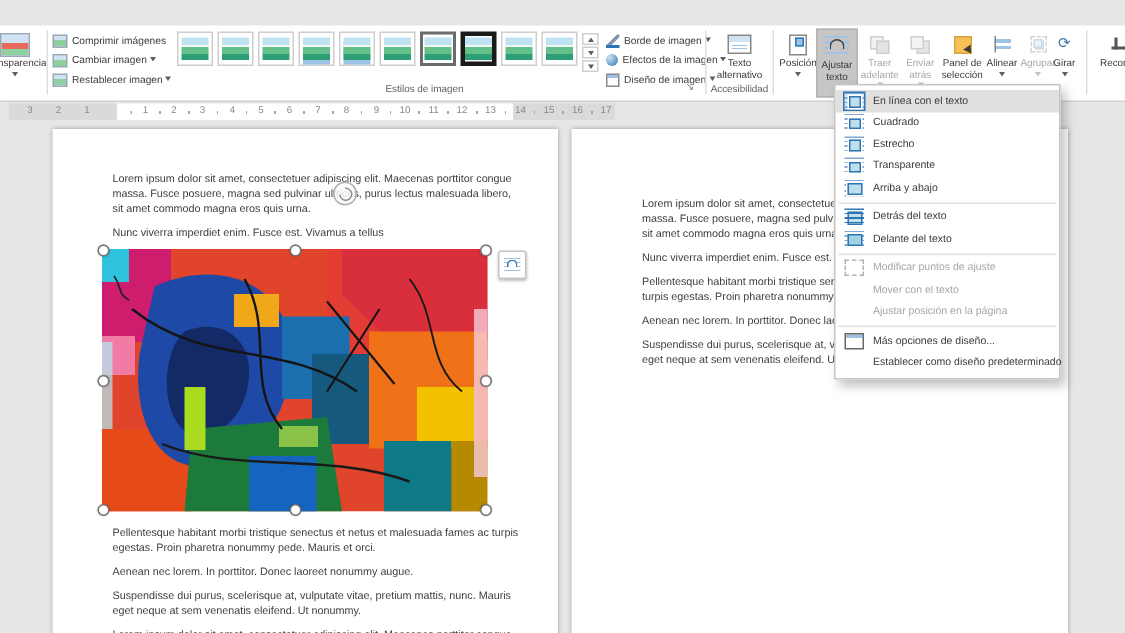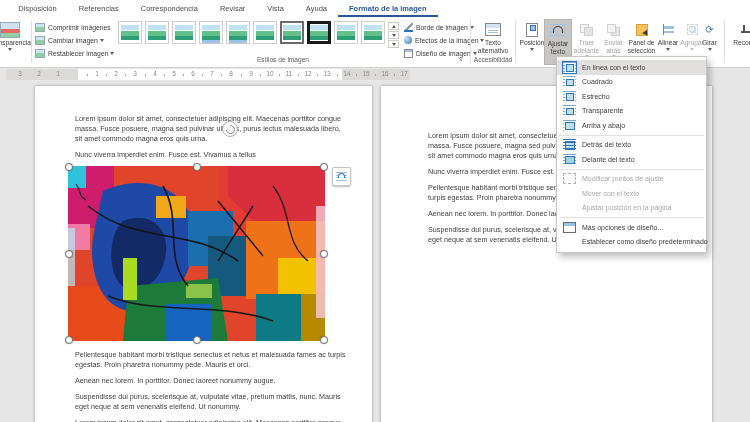--- a/index.html
+++ b/index.html
@@ -128,30 +128,20 @@
   .wic.selic{outline:1px solid #2e75b6;background-color:#d6e6f5;}
   .wic.editpts{border:1px dashed #b5b3b1;box-sizing:border-box;}
   .wic.morelay{border:1px solid #6b6967;box-sizing:border-box;background:linear-gradient(180deg,#9cc3e5 0 2.5px,#fff 2.5px);}
   .wic.empty{background:none;}
 </style>
 </head>
 <body>
 
 <div id="app">
 
-  <div class="tabbar">
-    <div class="tab clipped">Diseño</div>
-    <div class="tab">Disposición</div>
-    <div class="tab">Referencias</div>
-    <div class="tab">Correspondencia</div>
-    <div class="tab">Revisar</div>
-    <div class="tab">Vista</div>
-    <div class="tab">Ayuda</div>
-    <div class="tab active">Formato de la imagen</div>
-  </div>
 
   <div class="ribbon">
 
     <div class="bb" style="left:-15px;width:50px;">
       <div class="bi">
           <span class="pic-lg"></span>
         </div>
       <span>Transparencia</span>
       <span class="caret-b"></span>
     </div>

